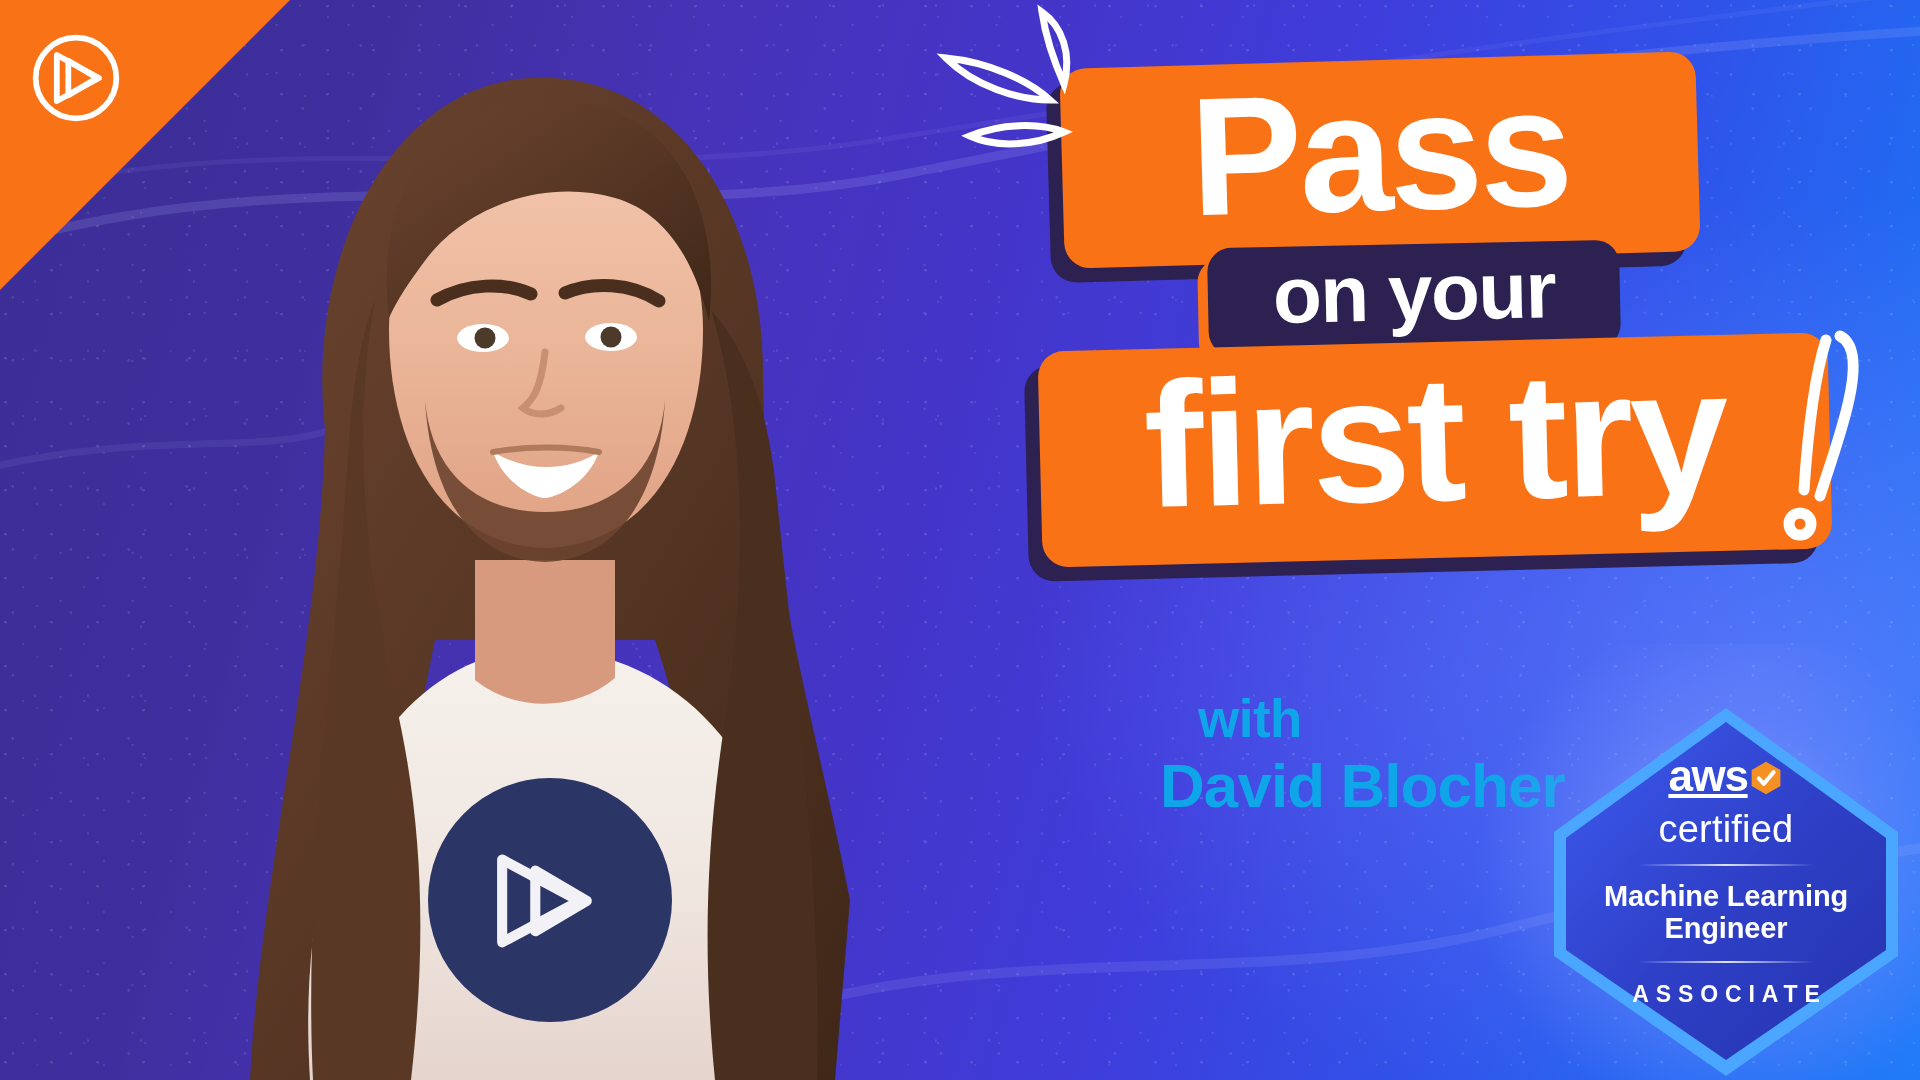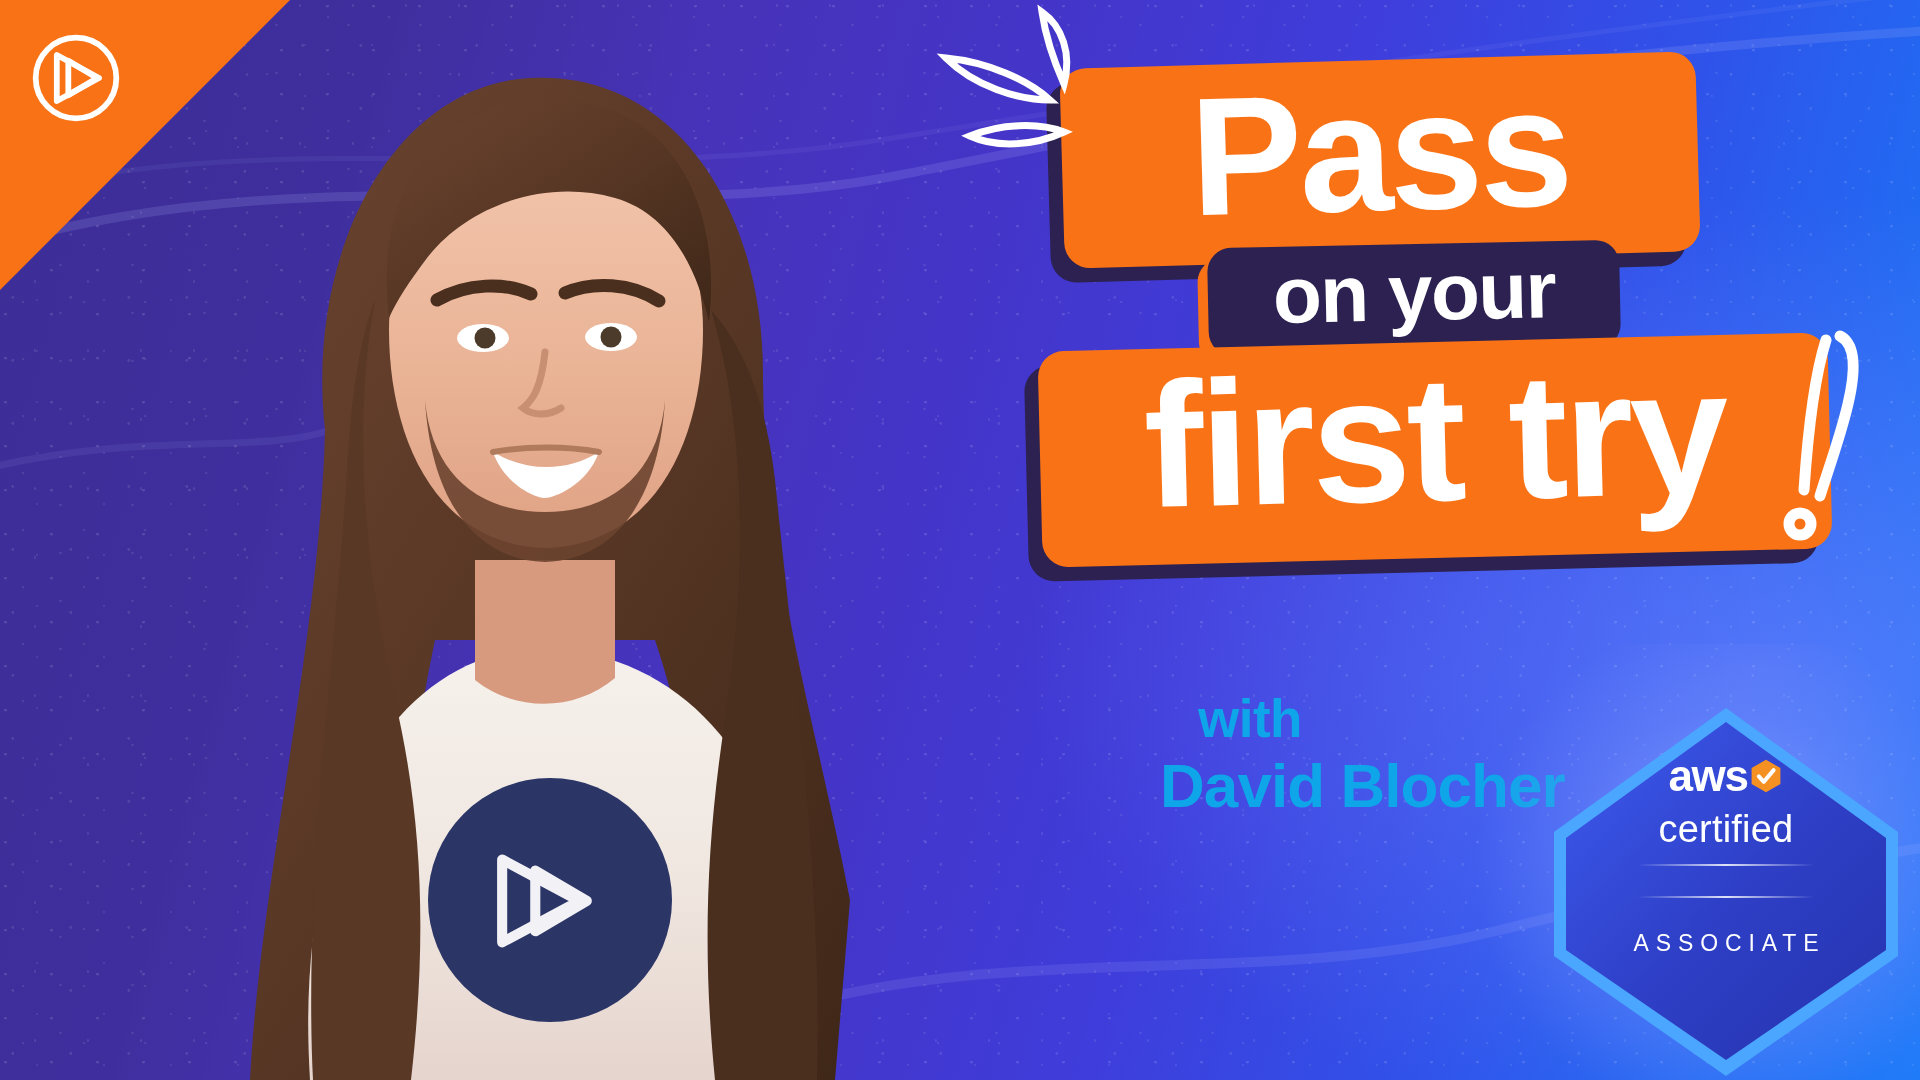--- a/index.html
+++ b/index.html
@@ -159,21 +159,21 @@
   .aws-shape{
     position:absolute; inset:0;
   }
   .aws-content{
     position:absolute; inset:0;
     display:flex; flex-direction:column; align-items:center;
     padding-top:52px;
     color:#fff;
   }
   .aws-wordmark{
-    display:flex; align-items:flex-start; 
+    display:flex; align-items:flex-end; text-decoration:underline;
   }
   .aws-text{
     font-size:44px; font-weight:700; letter-spacing:-.03em;
     line-height:.9; color:#fff;
   }
   .aws-check{ width:36px; height:36px; margin-top:2px; }
   .aws-certified{
     font-size:38px; font-weight:400; letter-spacing:.005em;
     line-height:1; margin-top:14px; color:#fff;
   }
@@ -181,22 +181,22 @@
     width:176px; height:2px;
     background:linear-gradient(90deg, rgba(255,255,255,0), rgba(255,255,255,.85), rgba(255,255,255,0));
     margin:16px 0 14px;
   }
   .aws-cert-name{
     font-size:29px; font-weight:700; line-height:1.12;
     text-align:center; letter-spacing:-.005em;
     padding:0 18px;
   }
   .aws-level{
-    font-size:23px; font-weight:400; letter-spacing:.30em;
-    margin-top:18px; padding-left:.30em;
+    font-size:23px; font-weight:700; letter-spacing:.30em;
+    margin-top:4px; padding-left:.30em;
   }
 </style>
 </head>
 <body>
 
 <div class="stage">
 
   <div class="bg-base"></div>
   <div class="bg-texture"></div>
 
@@ -323,18 +323,19 @@
     <div class="aws-content">
       <div class="aws-wordmark">
         <span class="aws-text">aws</span>
         <svg class="aws-check" viewBox="0 0 40 40">
           <path d="M20,2 L36,11 L36,29 L20,38 L4,29 L4,11 Z" fill="#F59023"></path>
           <path d="M12,20.5 L17.5,26.5 L28.5,13.5" fill="none" stroke="#ffffff" stroke-width="4.4" stroke-linecap="round" stroke-linejoin="round"></path>
         </svg>
       </div>
       <div class="aws-certified">certified</div>
       <div class="aws-rule"></div>
+      <div class="aws-cert-name">Machine Learning Engineer</div>
       <div class="aws-rule"></div>
       <div class="aws-level">ASSOCIATE</div>
     </div>
   </div>
 
 </div>
 
 </body></html>

